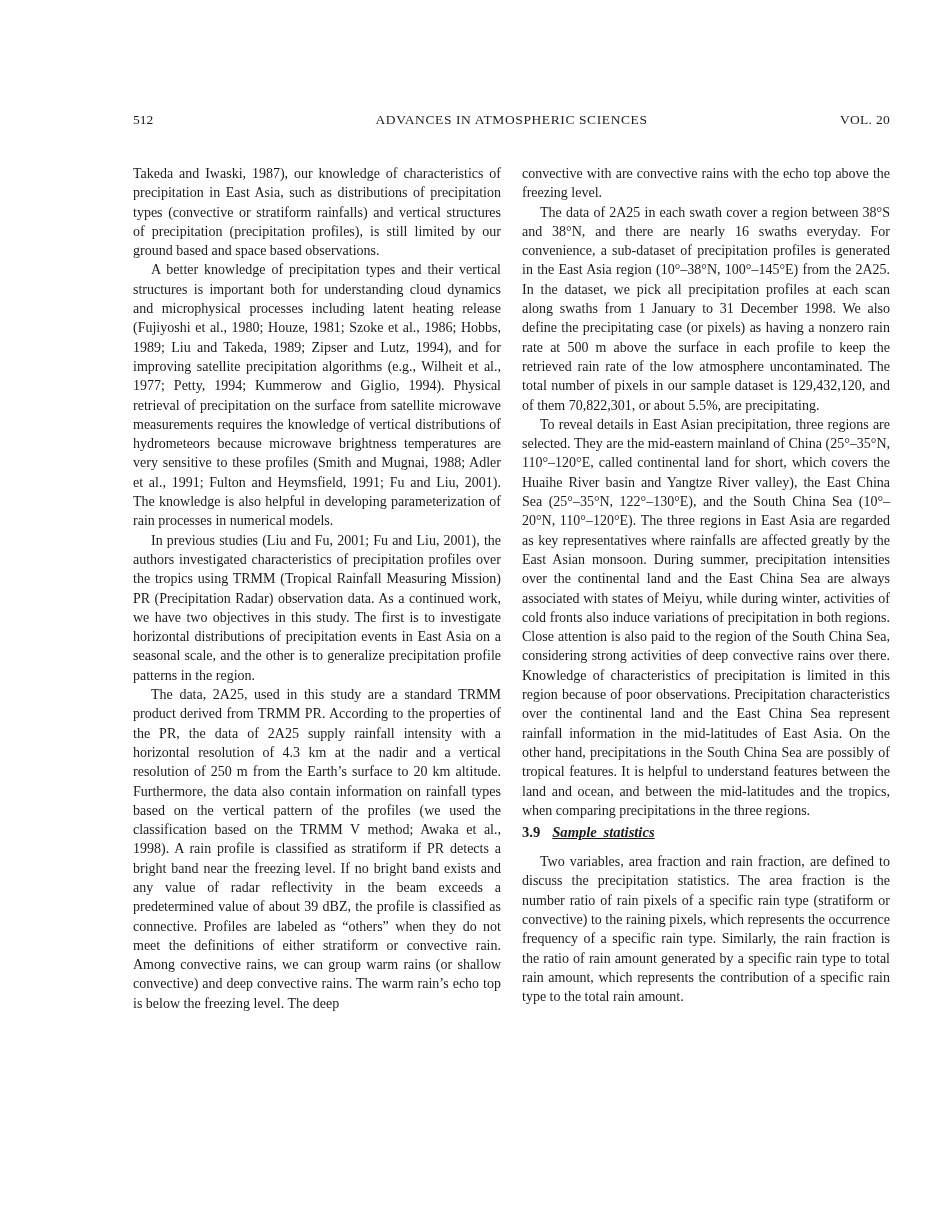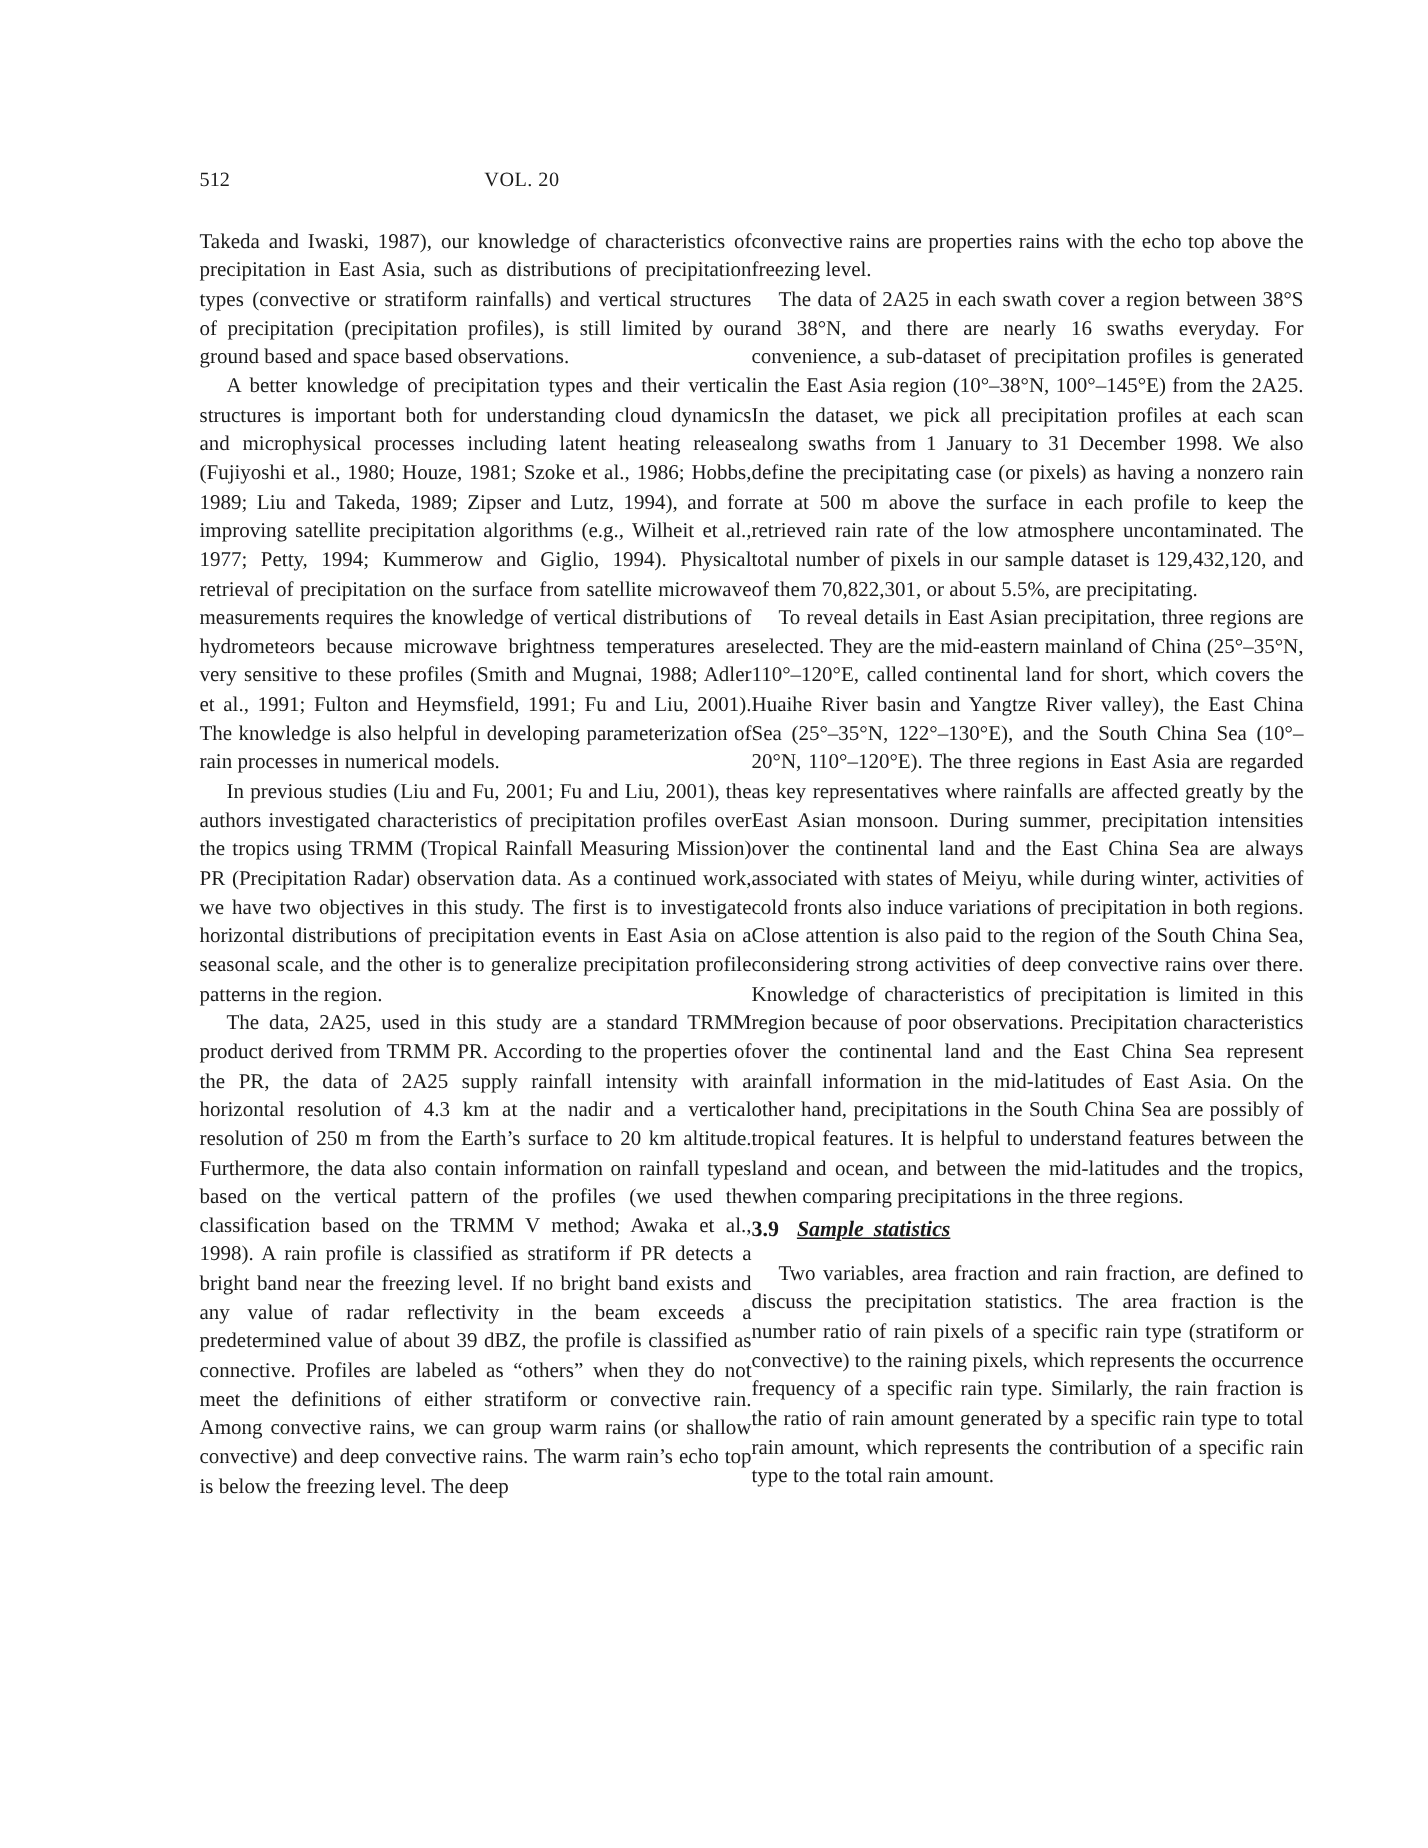--- a/index.html
+++ b/index.html
@@ -36,24 +36,25 @@
     text-align: center;
     letter-spacing: 0.6px;
   }
   .running-header .vol {
     width: 120px;
     text-align: right;
     letter-spacing: 0.3px;
   }
   .columns {
     position: absolute;
-    top: 152px;
+    top: 164px;
     left: 100px;
     width: 757px;
     display: flex;
+    gap: 21px;
   }
   .col {
     width: 368px;
     font-size: 14px;
     line-height: 19.3px;
     text-align: justify;
     text-justify: inter-word;
   }
   .col p {
     margin: 0;
@@ -90,34 +91,35 @@
     text-decoration: underline;
   }
 </style>
 </head>
 <body>
 
 <div class="page">
 
   <div class="running-header">
     <span class="page-num">512</span>
+    <span class="journal">ADVANCES IN ATMOSPHERIC SCIENCES</span>
     <span class="vol">VOL. 20</span>
   </div>
 
   <div class="columns">
 
     <div class="col">
       <p class="no-indent">Takeda and Iwaski, 1987), our knowledge of characteristics of precipitation in East Asia, such as distributions of precipitation types (convective or stratiform rainfalls) and vertical structures of precipitation (precipitation profiles), is still limited by our ground based and space based observations.</p>
       <p>A better knowledge of precipitation types and their vertical structures is important both for understanding cloud dynamics and microphysical processes including latent heating release (Fujiyoshi et al., 1980; Houze, 1981; Szoke et al., 1986; Hobbs, 1989; Liu and Takeda, 1989; Zipser and Lutz, 1994), and for improving satellite precipitation algorithms (e.g., Wilheit et al., 1977; Petty, 1994; Kummerow and Giglio, 1994). Physical retrieval of precipitation on the surface from satellite microwave measurements requires the knowledge of vertical distributions of hydrometeors because microwave brightness temperatures are very sensitive to these profiles (Smith and Mugnai, 1988; Adler et al., 1991; Fulton and Heymsfield, 1991; Fu and Liu, 2001). The knowledge is also helpful in developing parameterization of rain processes in numerical models.</p>
       <p>In previous studies (Liu and Fu, 2001; Fu and Liu, 2001), the authors investigated characteristics of precipitation profiles over the tropics using TRMM (Tropical Rainfall Measuring Mission) PR (Precipitation Radar) observation data. As a continued work, we have two objectives in this study. The first is to investigate horizontal distributions of precipitation events in East Asia on a seasonal scale, and the other is to generalize precipitation profile patterns in the region.</p>
       <p>The data, 2A25, used in this study are a standard TRMM product derived from TRMM PR. According to the properties of the PR, the data of 2A25 supply rainfall intensity with a horizontal resolution of 4.3 km at the nadir and a vertical resolution of 250 m from the Earth’s surface to 20 km altitude. Furthermore, the data also contain information on rainfall types based on the vertical pattern of the profiles (we used the classification based on the TRMM V method; Awaka et al., 1998). A rain profile is classified as stratiform if PR detects a bright band near the freezing level. If no bright band exists and any value of radar reflectivity in the beam exceeds a predetermined value of about 39 dBZ, the profile is classified as connective. Profiles are labeled as “others” when they do not meet the definitions of either stratiform or convective rain. Among convective rains, we can group warm rains (or shallow convective) and deep convective rains. The warm rain’s echo top is below the freezing level. The deep</p>
     </div>
 
     <div class="col">
-      <p class="no-indent">convective rains are properties rains with the echo top above the freezing level.</p>
+      <p class="no-indent">convective with are convective rains with the echo top above the freezing level.</p>
       <p>The data of 2A25 in each swath cover a region between 38°S and 38°N, and there are nearly 16 swaths everyday. For convenience, a sub-dataset of precipitation profiles is generated in the East Asia region (10°–38°N, 100°–145°E) from the 2A25. In the dataset, we pick all precipitation profiles at each scan along swaths from 1 January to 31 December 1998. We also define the precipitating case (or pixels) as having a nonzero rain rate at 500 m above the surface in each profile to keep the retrieved rain rate of the low atmosphere uncontaminated. The total number of pixels in our sample dataset is 129,432,120, and of them 70,822,301, or about 5.5%, are precipitating.</p>
       <p>To reveal details in East Asian precipitation, three regions are selected. They are the mid-eastern mainland of China (25°–35°N, 110°–120°E, called continental land for short, which covers the Huaihe River basin and Yangtze River valley), the East China Sea (25°–35°N, 122°–130°E), and the South China Sea (10°–20°N, 110°–120°E). The three regions in East Asia are regarded as key representatives where rainfalls are affected greatly by the East Asian monsoon. During summer, precipitation intensities over the continental land and the East China Sea are always associated with states of Meiyu, while during winter, activities of cold fronts also induce variations of precipitation in both regions. Close attention is also paid to the region of the South China Sea, considering strong activities of deep convective rains over there. Knowledge of characteristics of precipitation is limited in this region because of poor observations. Precipitation characteristics over the continental land and the East China Sea represent rainfall information in the mid-latitudes of East Asia. On the other hand, precipitations in the South China Sea are possibly of tropical features. It is helpful to understand features between the land and ocean, and between the mid-latitudes and the tropics, when comparing precipitations in the three regions.</p>
       <h3 class="subsection">
         <span class="sub-num">3.9</span><span class="sub-title">Sample statistics</span>
       </h3>
       <p>Two variables, area fraction and rain fraction, are defined to discuss the precipitation statistics. The area fraction is the number ratio of rain pixels of a specific rain type (stratiform or convective) to the raining pixels, which represents the occurrence frequency of a specific rain type. Similarly, the rain fraction is the ratio of rain amount generated by a specific rain type to total rain amount, which represents the contribution of a specific rain type to the total rain amount.</p>
     </div>
 
   </div>
 

